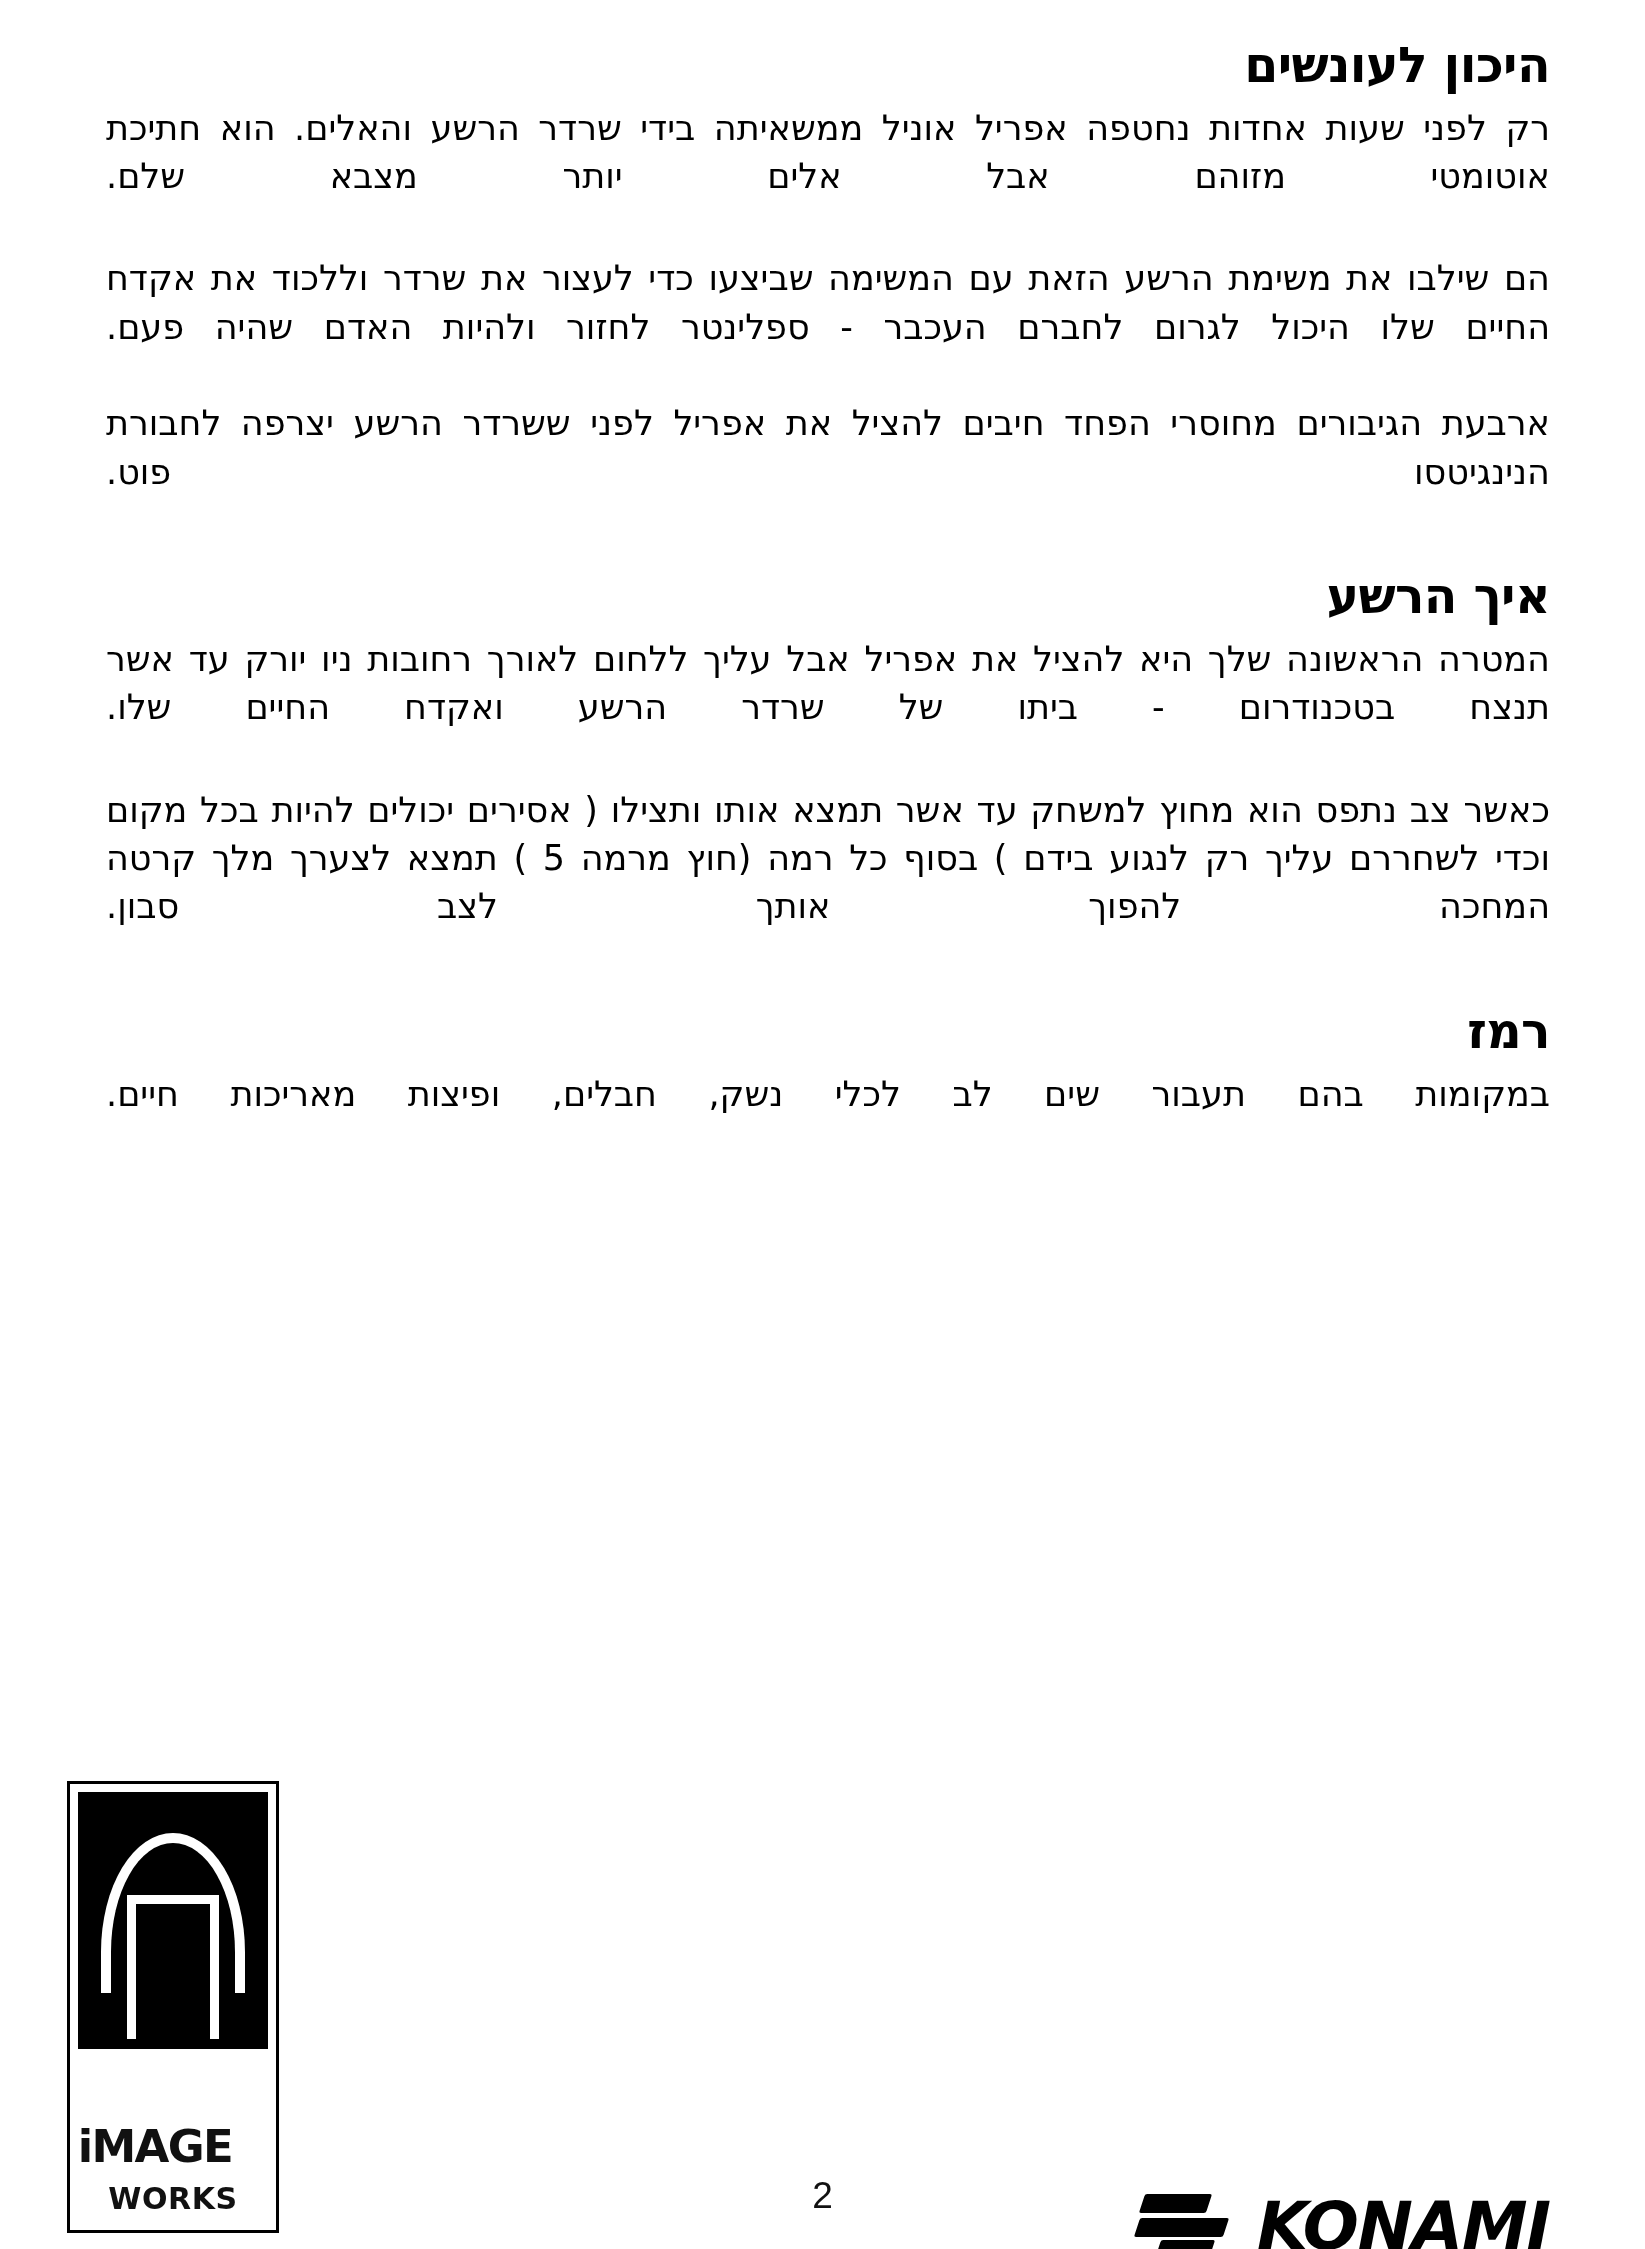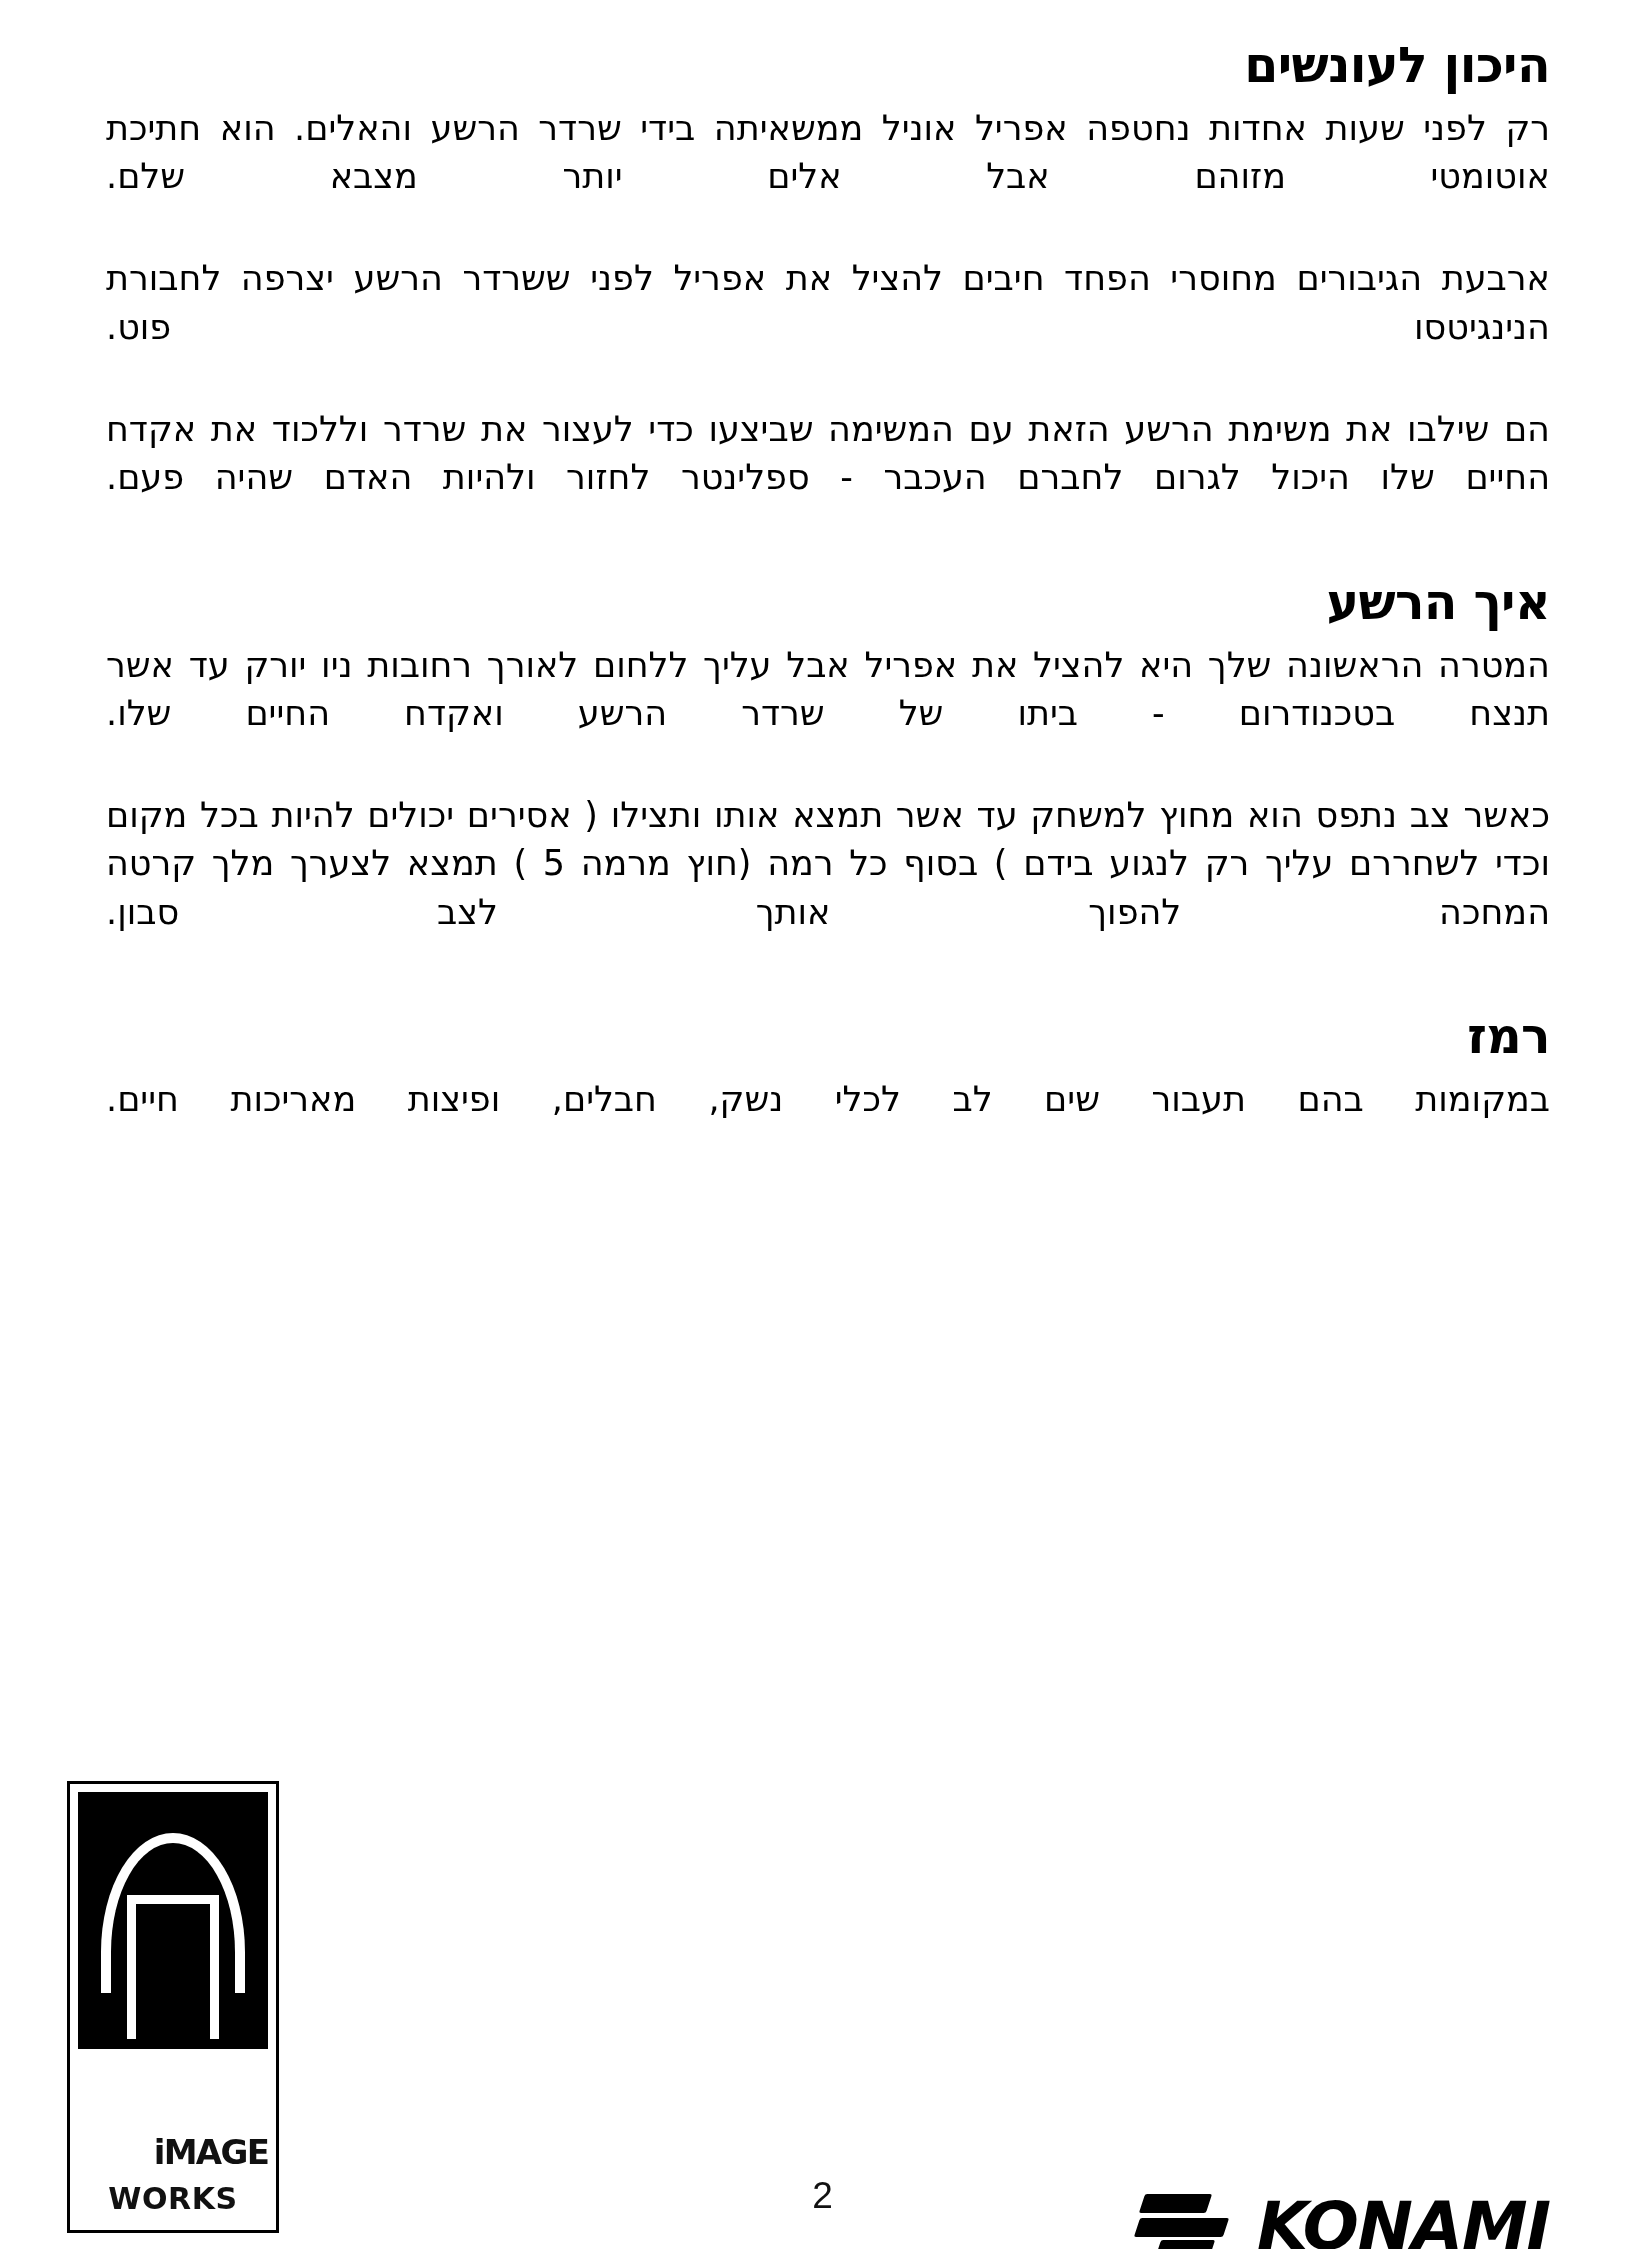--- a/index.html
+++ b/index.html
@@ -112,24 +112,24 @@
     border-left: 9px solid #fff;
     border-right: 9px solid #fff;
     border-top: 9px solid #fff;
     box-sizing: border-box;
   }
   .iw-word {
     position: absolute;
     left: 0;
     right: 0;
     bottom: 54px;
-    text-align: right;
+    text-align: left;
     font-family: "DejaVu Sans", "Liberation Sans", sans-serif;
     font-weight: 700;
-    font-size: 34px;
+    font-size: 45px;
     letter-spacing: -1.7px;
     color: #111;
     line-height: 1;
   }
   .iw-word2 {
     position: absolute;
     left: 0;
     right: 0;
     bottom: 9px;
     text-align: center;
@@ -185,22 +185,22 @@
 </style>
 </head>
 <body>
 
 <div class="page">
 
   <div class="content">
 
     <h1 class="section-title">היכון לעונשים</h1>
     <p class="para">רק לפני שעות אחדות נחטפה אפריל אוניל ממשאיתה בידי שרדר הרשע והאלים. הוא חתיכת אוטומטי מזוהם אבל אלים יותר מצבא שלם.</p>
+    <p class="para last">הם שילבו את משימת הרשע הזאת עם המשימה שביצעו כדי לעצור את שרדר וללכוד את אקדח החיים שלו היכול לגרום לחברם העכבר - ספלינטר לחזור ולהיות האדם שהיה פעם.</p>
     <p class="para">ארבעת הגיבורים מחוסרי הפחד חיבים להציל את אפריל לפני ששרדר הרשע יצרפה לחבורת הנינגיטסו פוט.</p>
-    <p class="para last">הם שילבו את משימת הרשע הזאת עם המשימה שביצעו כדי לעצור את שרדר וללכוד את אקדח החיים שלו היכול לגרום לחברם העכבר - ספלינטר לחזור ולהיות האדם שהיה פעם.</p>
 
     <h1 class="section-title spaced">איך הרשע</h1>
     <p class="para">המטרה הראשונה שלך היא להציל את אפריל אבל עליך ללחום לאורך רחובות ניו יורק עד אשר תנצח בטכנודרום - ביתו של שרדר הרשע ואקדח החיים שלו.</p>
     <p class="para last">כאשר צב נתפס הוא מחוץ למשחק עד אשר תמצא אותו ותצילו ( אסירים יכולים להיות בכל מקום וכדי לשחררם עליך רק לנגוע בידם ) בסוף כל רמה (חוץ מרמה 5 ) תמצא לצערך מלך קרטה המחכה להפוך אותך לצב סבון.</p>
 
     <h1 class="section-title spaced">רמז</h1>
     <p class="para last">במקומות בהם תעבור שים לב לכלי נשק, חבלים, ופיצות מאריכות חיים.</p>
 
   </div>
 

